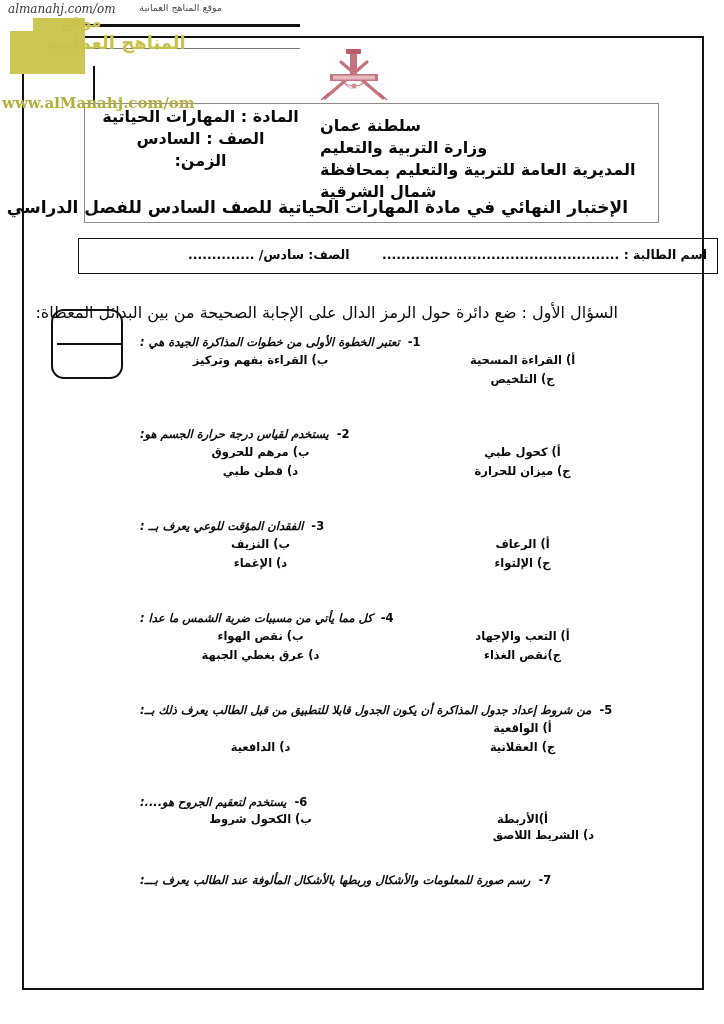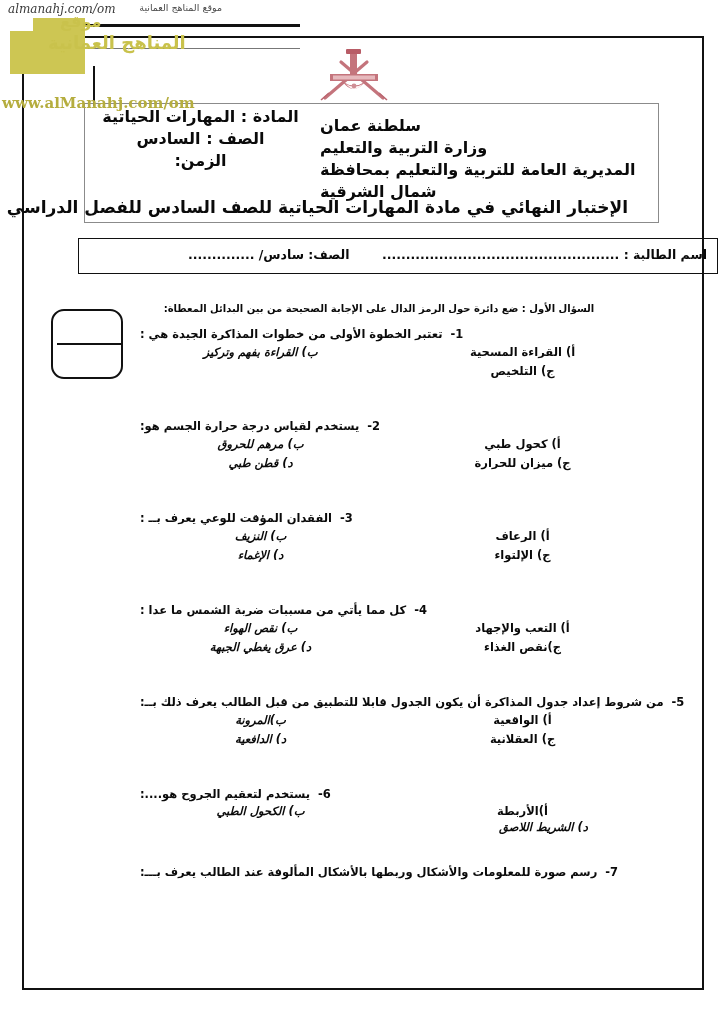--- a/index.html
+++ b/index.html
@@ -211,22 +211,22 @@
 
   
   #questions {
     position: absolute;
     right: 60px;
     left: 140px;
     top: 303px;
     direction: rtl;
   }
   #section-1-instruction {
-    font-size: 10px;
-    font-weight: bold;
+    font-size: 16px;
+    font-weight: normal;
     text-align: center;
     padding-right: 46px;
     white-space: nowrap;
   }
 
   .question {
     margin-top: 14px;
   }
   .q-stem {
     display: flex;
@@ -235,41 +235,41 @@
     font-weight: bold;
     justify-content: flex-end;
     padding-right: 62px;
   }
   .q-num {
     margin-left: 8px;
     white-space: nowrap;
   }
   .q-text {
     white-space: nowrap;
+    font-style: italic;
   }
   .options {
     margin-top: 2px;
   }
   .opt-row {
     display: flex;
     direction: rtl;
     font-size: 11.5px;
     font-weight: bold;
     line-height: 19px;
   }
   .opt-right {
     width: 54%;
     text-align: center;
     white-space: nowrap;
   }
   .opt-left {
     width: 46%;
     text-align: center;
     white-space: nowrap;
-    font-style: italic;
   }
   
   #q1 { margin-top: 13px; }
   #q2 { margin-top: 38px; }
   #q3 { margin-top: 38px; }
   #q4 { margin-top: 38px; }
   #q5 { margin-top: 38px; }
   #q6 { margin-top: 38px; }
   #q7 { margin-top: 30px; }
   #q6 .opt-row { line-height: 16px; }
@@ -413,38 +413,37 @@
   </div>
 
   <div class="question" id="q5">
     <div class="q-stem">
       <span class="q-num">5-</span>
       <span class="q-text">من شروط إعداد جدول المذاكرة أن يكون الجدول قابلا للتطبيق من قبل الطالب يعرف ذلك بــ:</span>
     </div>
     <div class="options">
       <div class="opt-row">
         <div class="opt-right">أ)     الواقعية</div>
-        <div class="opt-left">ب)المرونة</div>
       </div>
       <div class="opt-row">
         <div class="opt-right">ج) العقلانية</div>
         <div class="opt-left">د) الدافعية</div>
       </div>
     </div>
   </div>
 
   <div class="question" id="q6">
     <div class="q-stem">
       <span class="q-num">6-</span>
       <span class="q-text">يستخدم لتعقيم الجروح هو....:</span>
     </div>
     <div class="options">
       <div class="opt-row">
         <div class="opt-right">أ)الأربطة</div>
-        <div class="opt-left">ب) الكحول الطبي</div>
+        <div class="opt-left">ب) الكحول شروط</div>
       </div>
       <div class="opt-row">
         <div class="opt-left">د) الشريط اللاصق</div>
       </div>
     </div>
   </div>
 
   <div class="question" id="q7">
     <div class="q-stem">
       <span class="q-num">7-</span>

